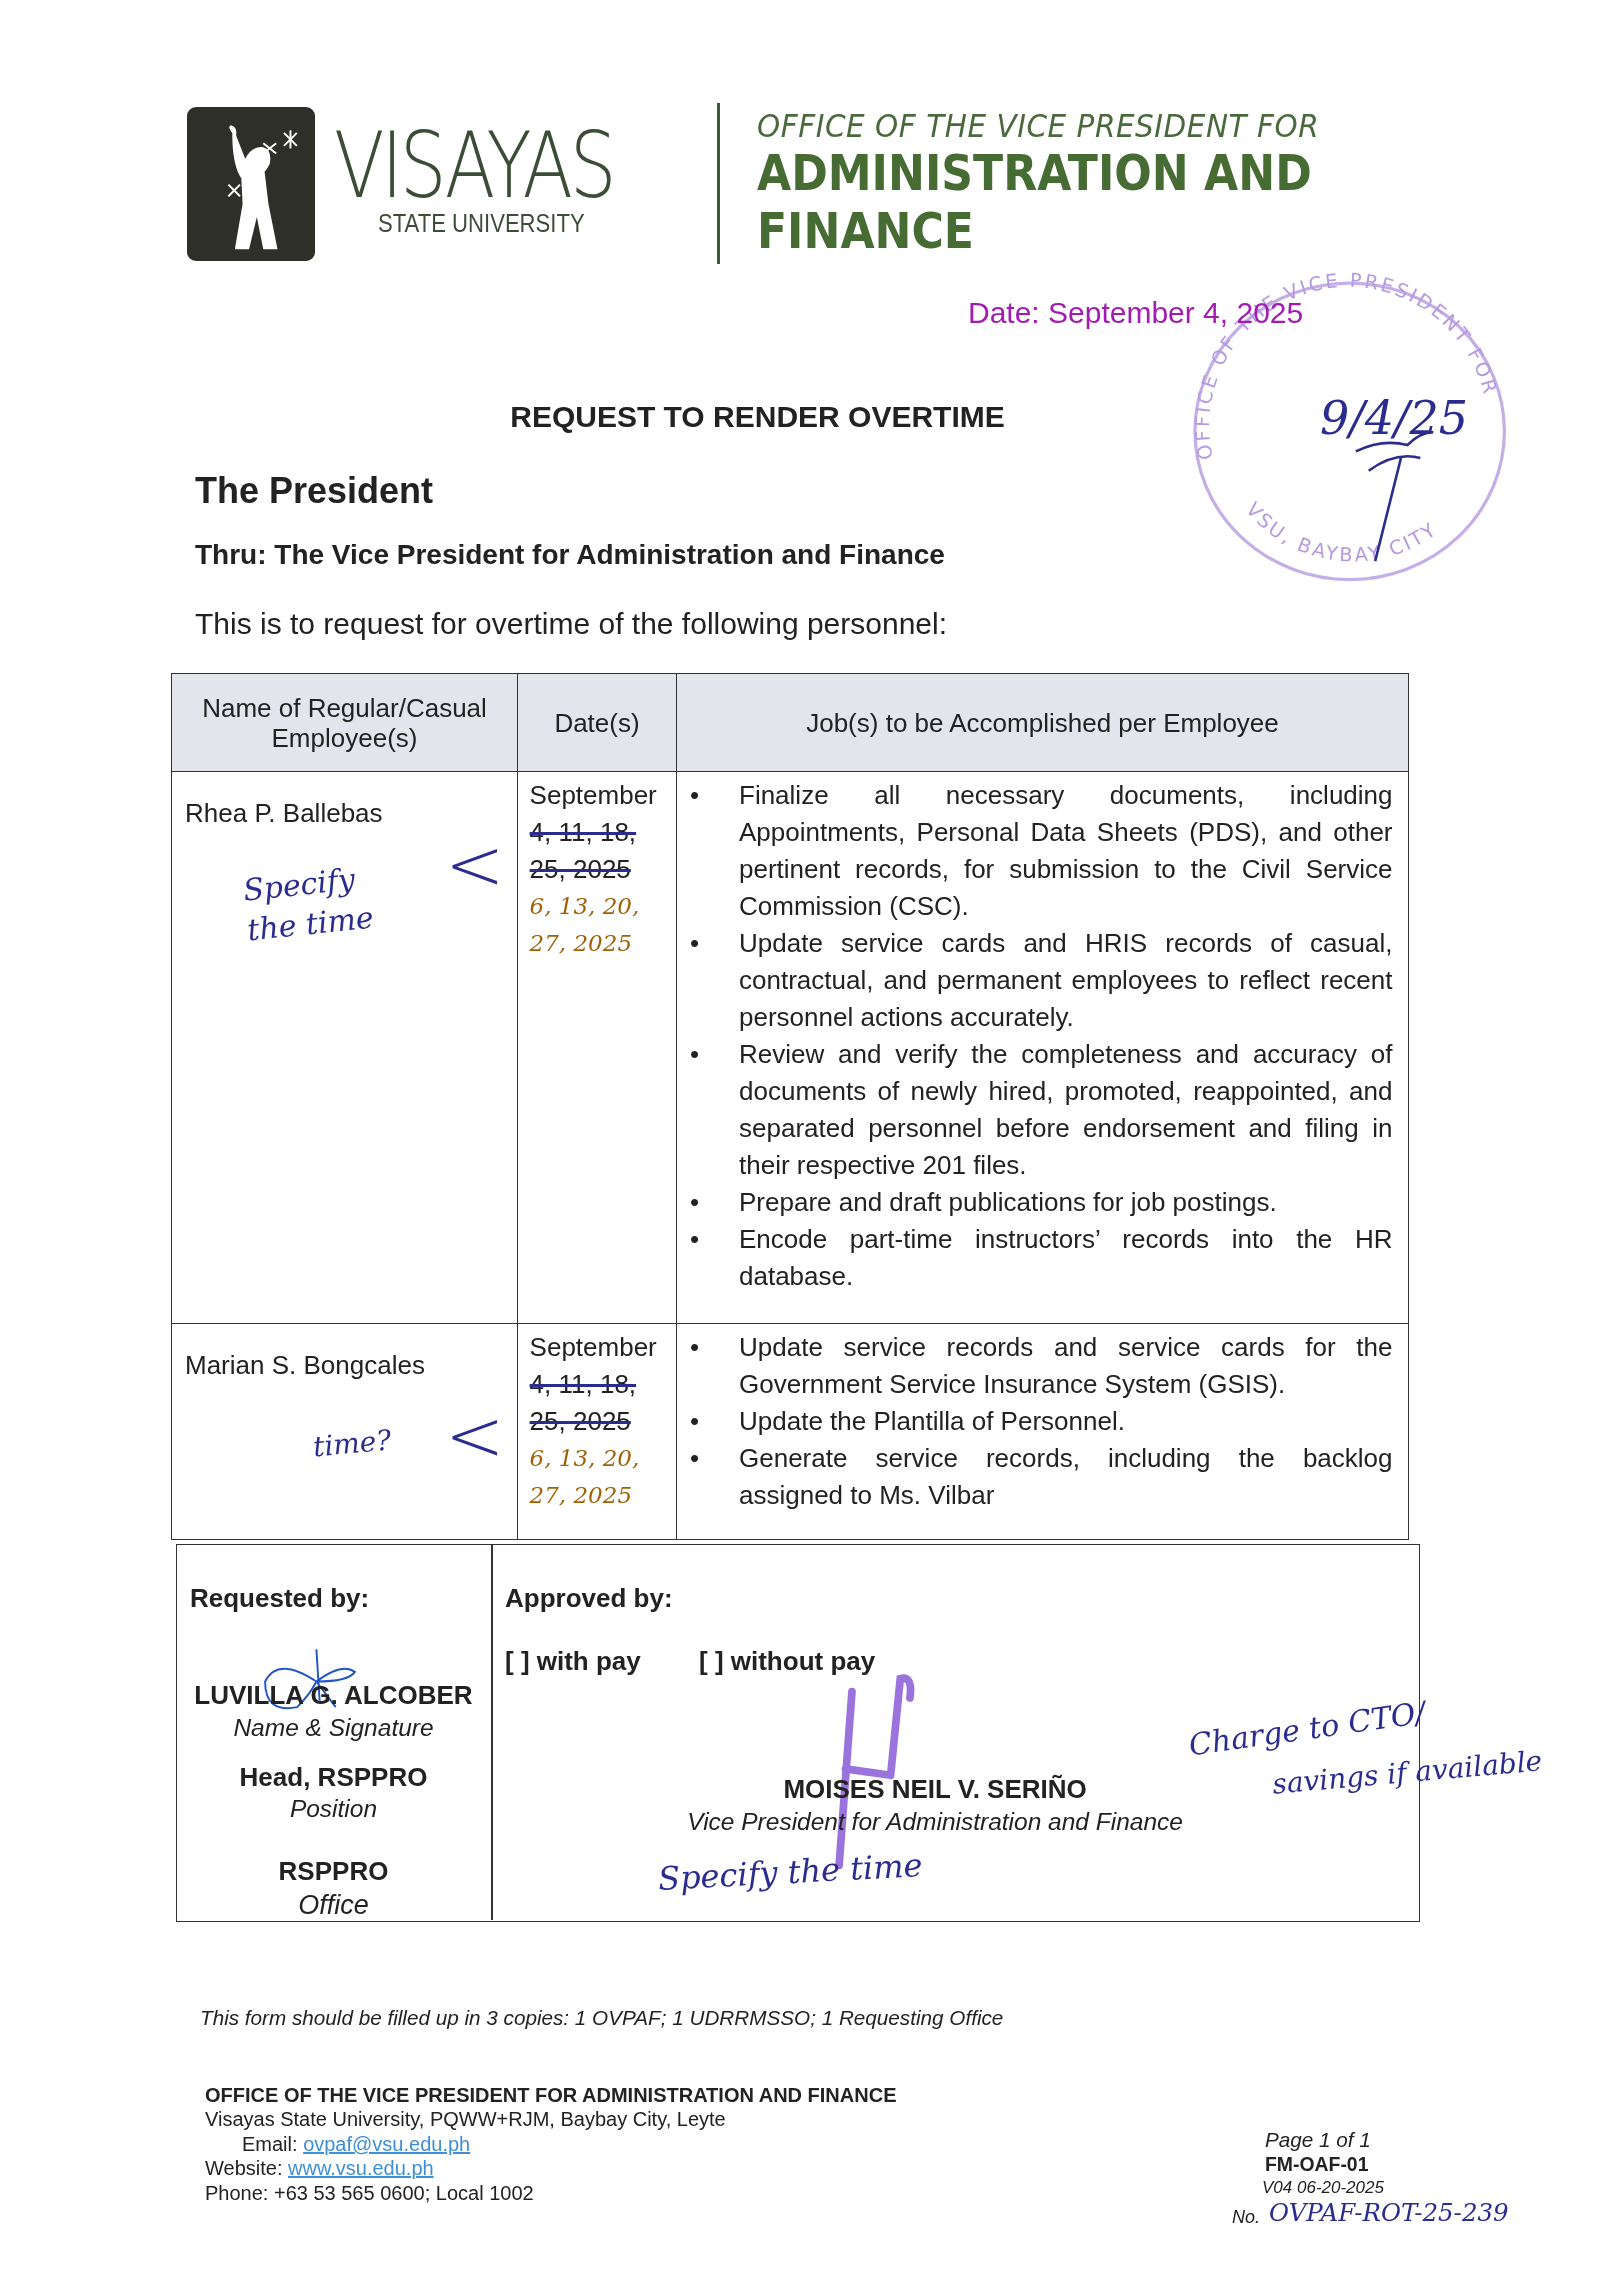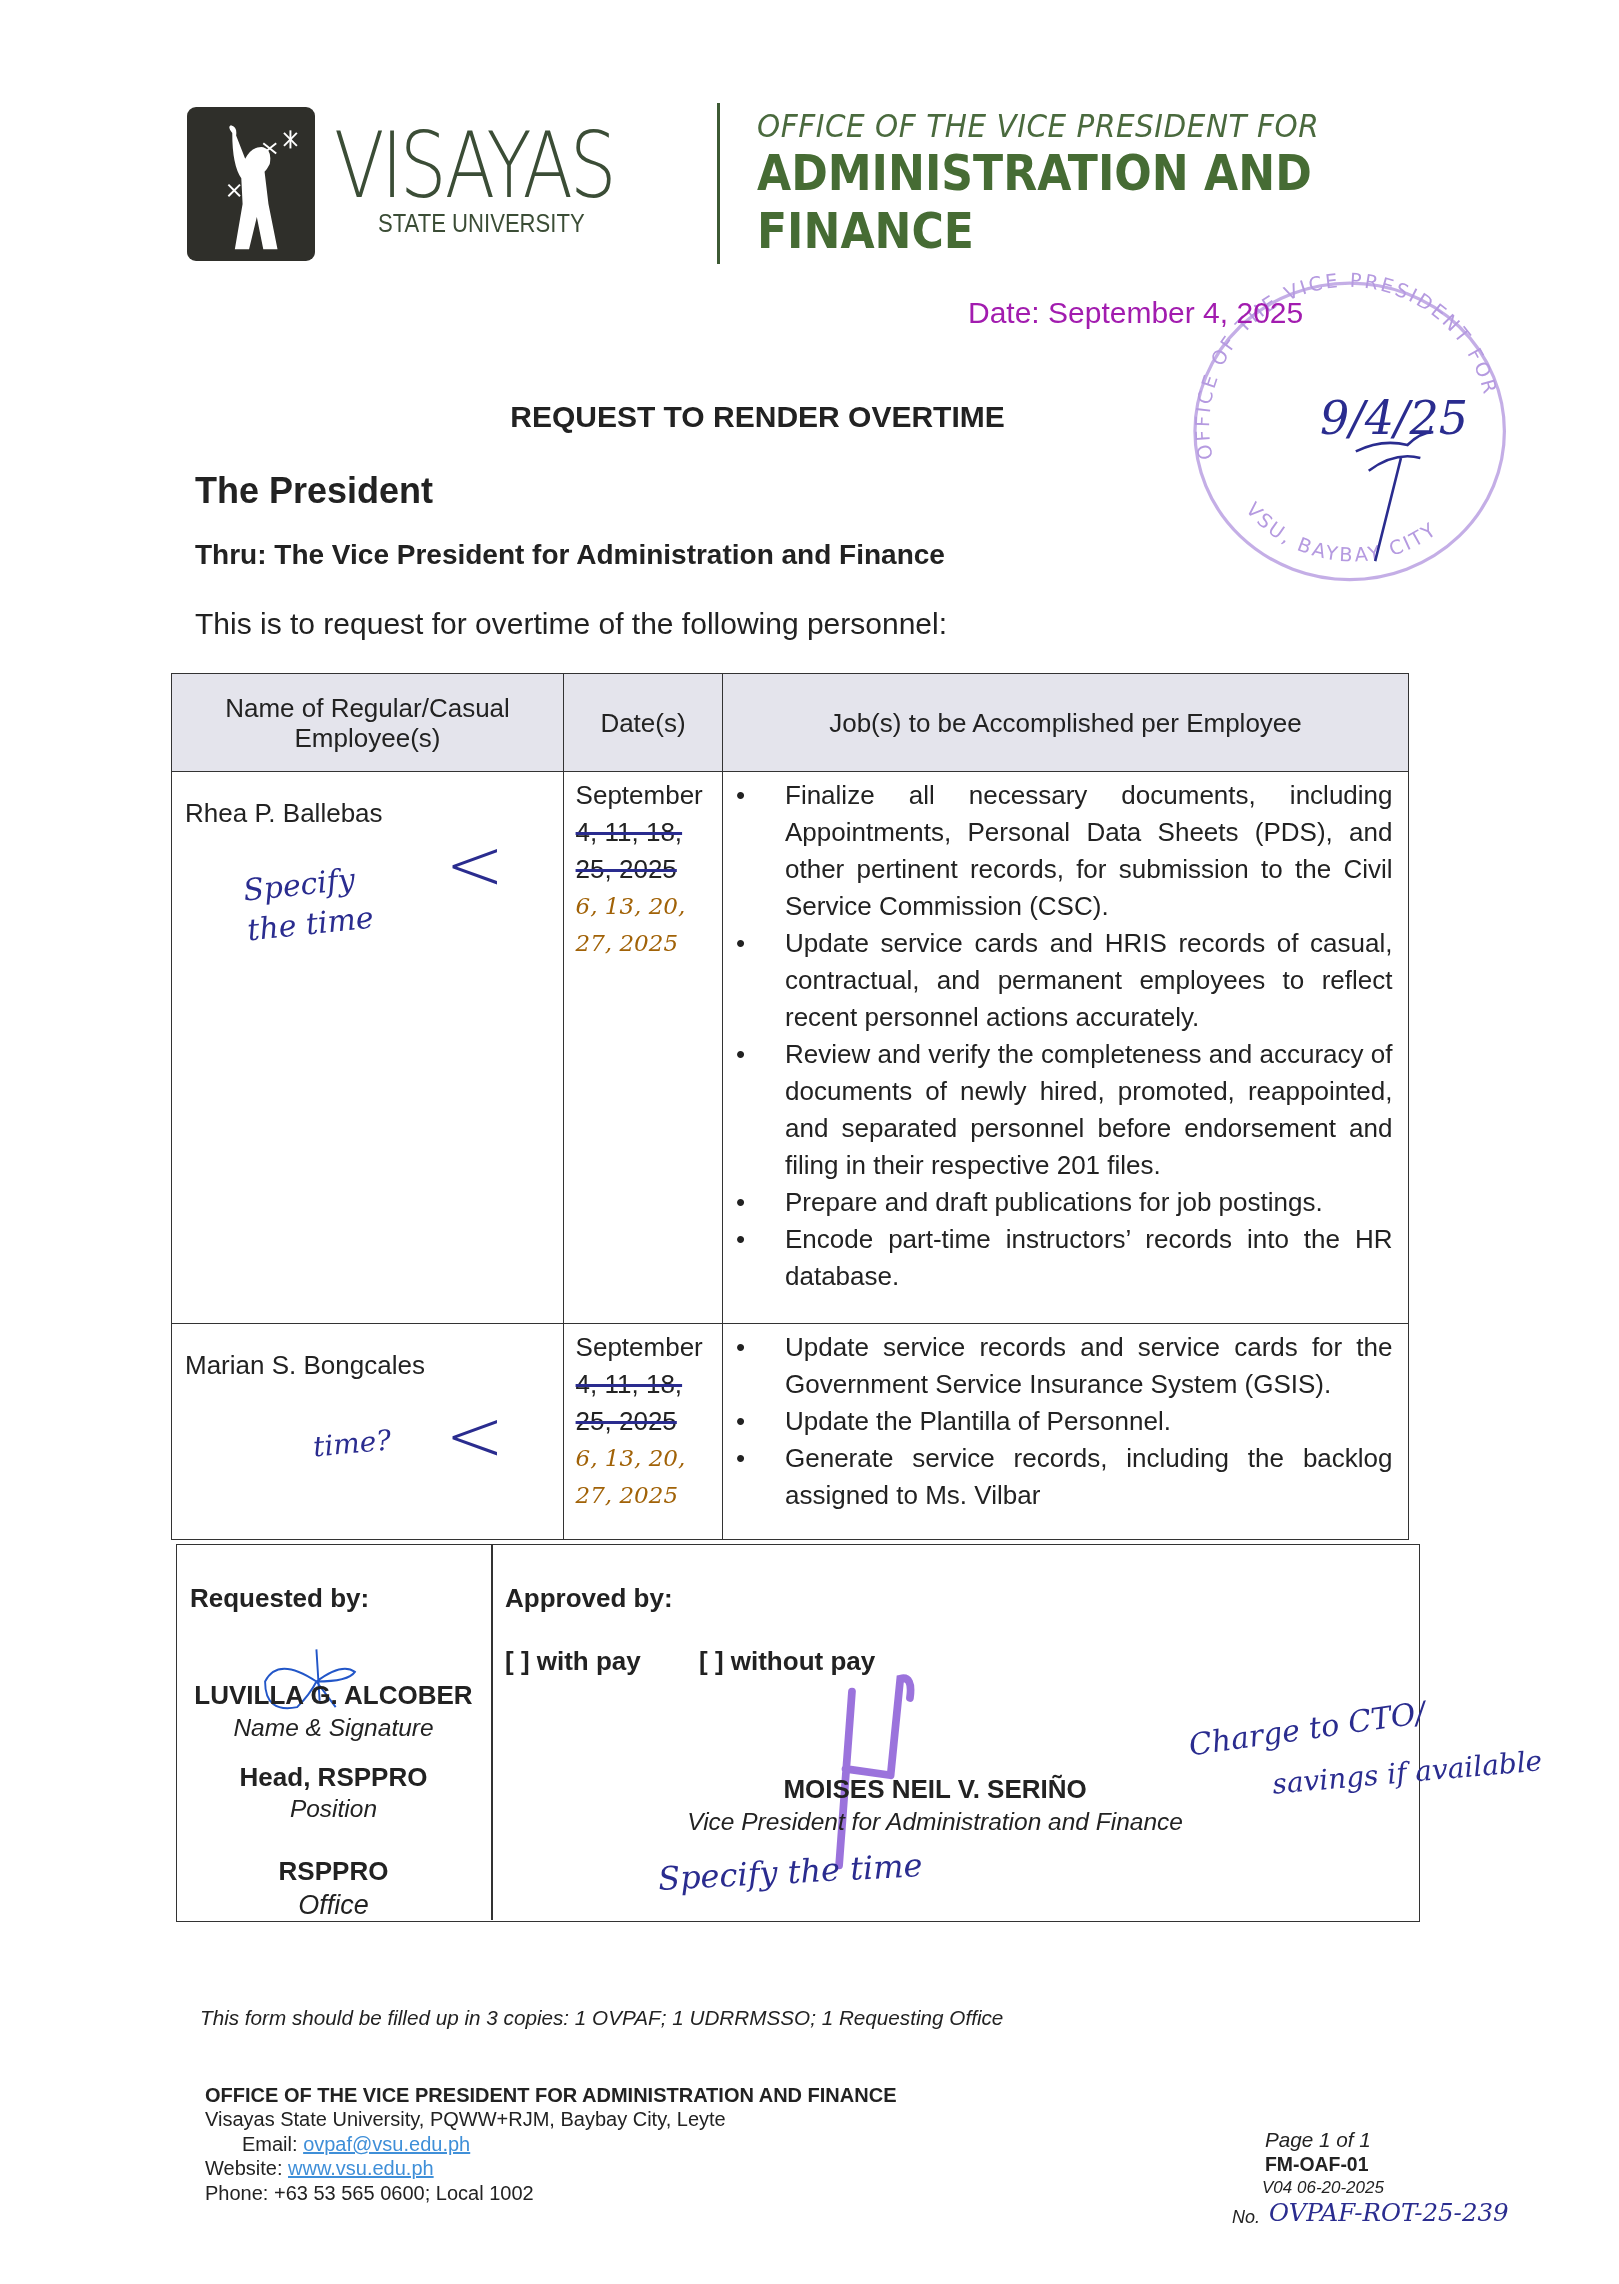--- a/index.html
+++ b/index.html
@@ -124,21 +124,21 @@
 
 <div id="date-line" class="abs">Date: September 4, 2025</div>
 <div id="title" class="abs">REQUEST TO RENDER OVERTIME</div>
 <div id="addressee" class="abs">The President</div>
 <div id="thru" class="abs">Thru: The Vice President for Administration and Finance</div>
 <div id="intro" class="abs">This is to request for overtime of the following personnel:</div>
 
 <table id="ot-table" class="abs">
   <thead>
     <tr>
-      <th class="col-name" style="padding:0 39px;">Name of Regular/Casual Employee(s)</th>
+      <th class="col-name" style="padding:0 16px;">Name of Regular/Casual Employee(s)</th>
       <th class="col-date">Date(s)</th>
       <th class="col-jobs">Job(s) to be Accomplished per Employee</th>
     </tr>
   </thead>
   <tbody>
     <tr class="row1">
       <td class="name-cell">
         <span>Rhea P. Ballebas</span>
       </td>
       <td class="date-cell">

